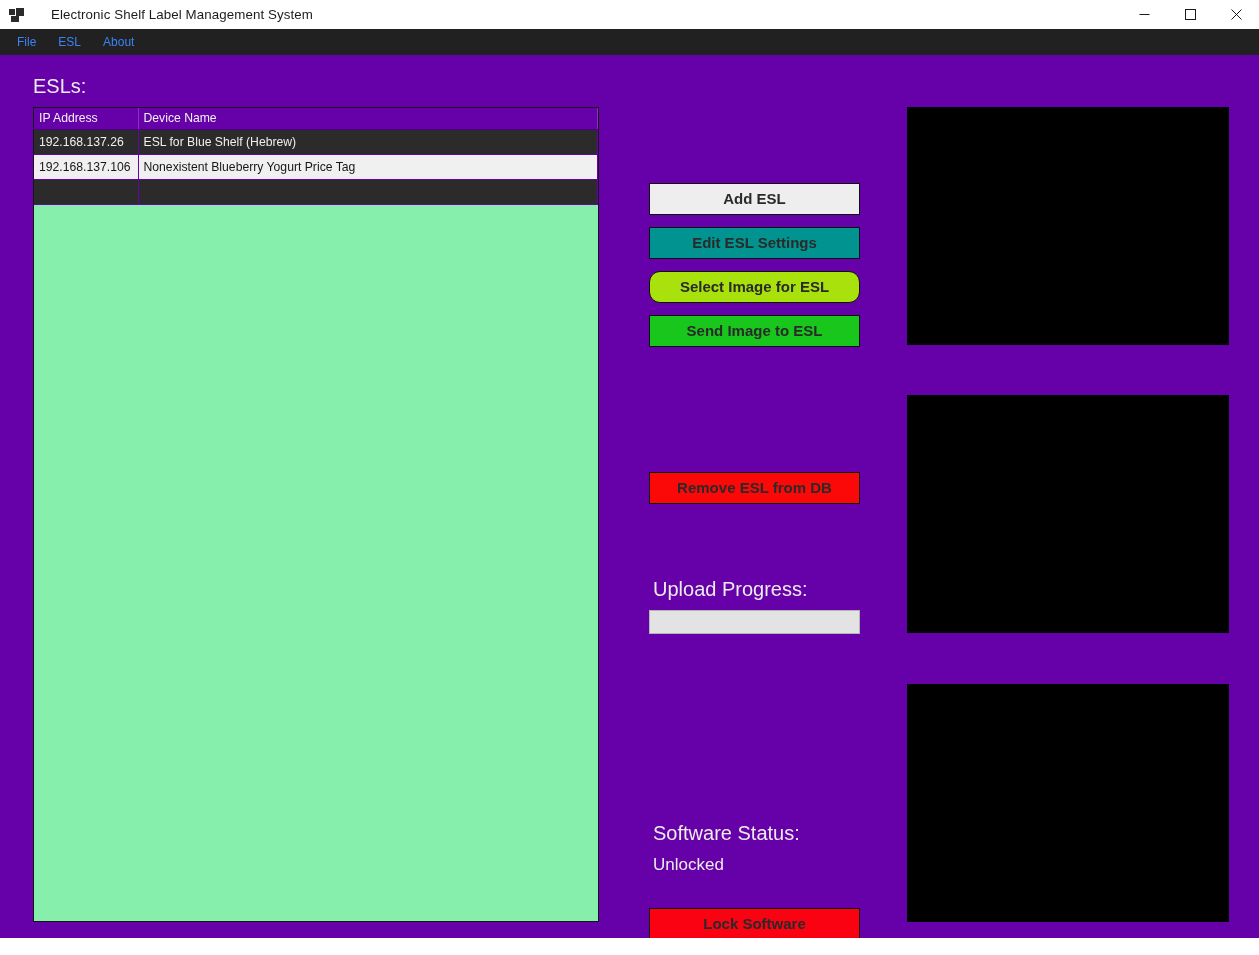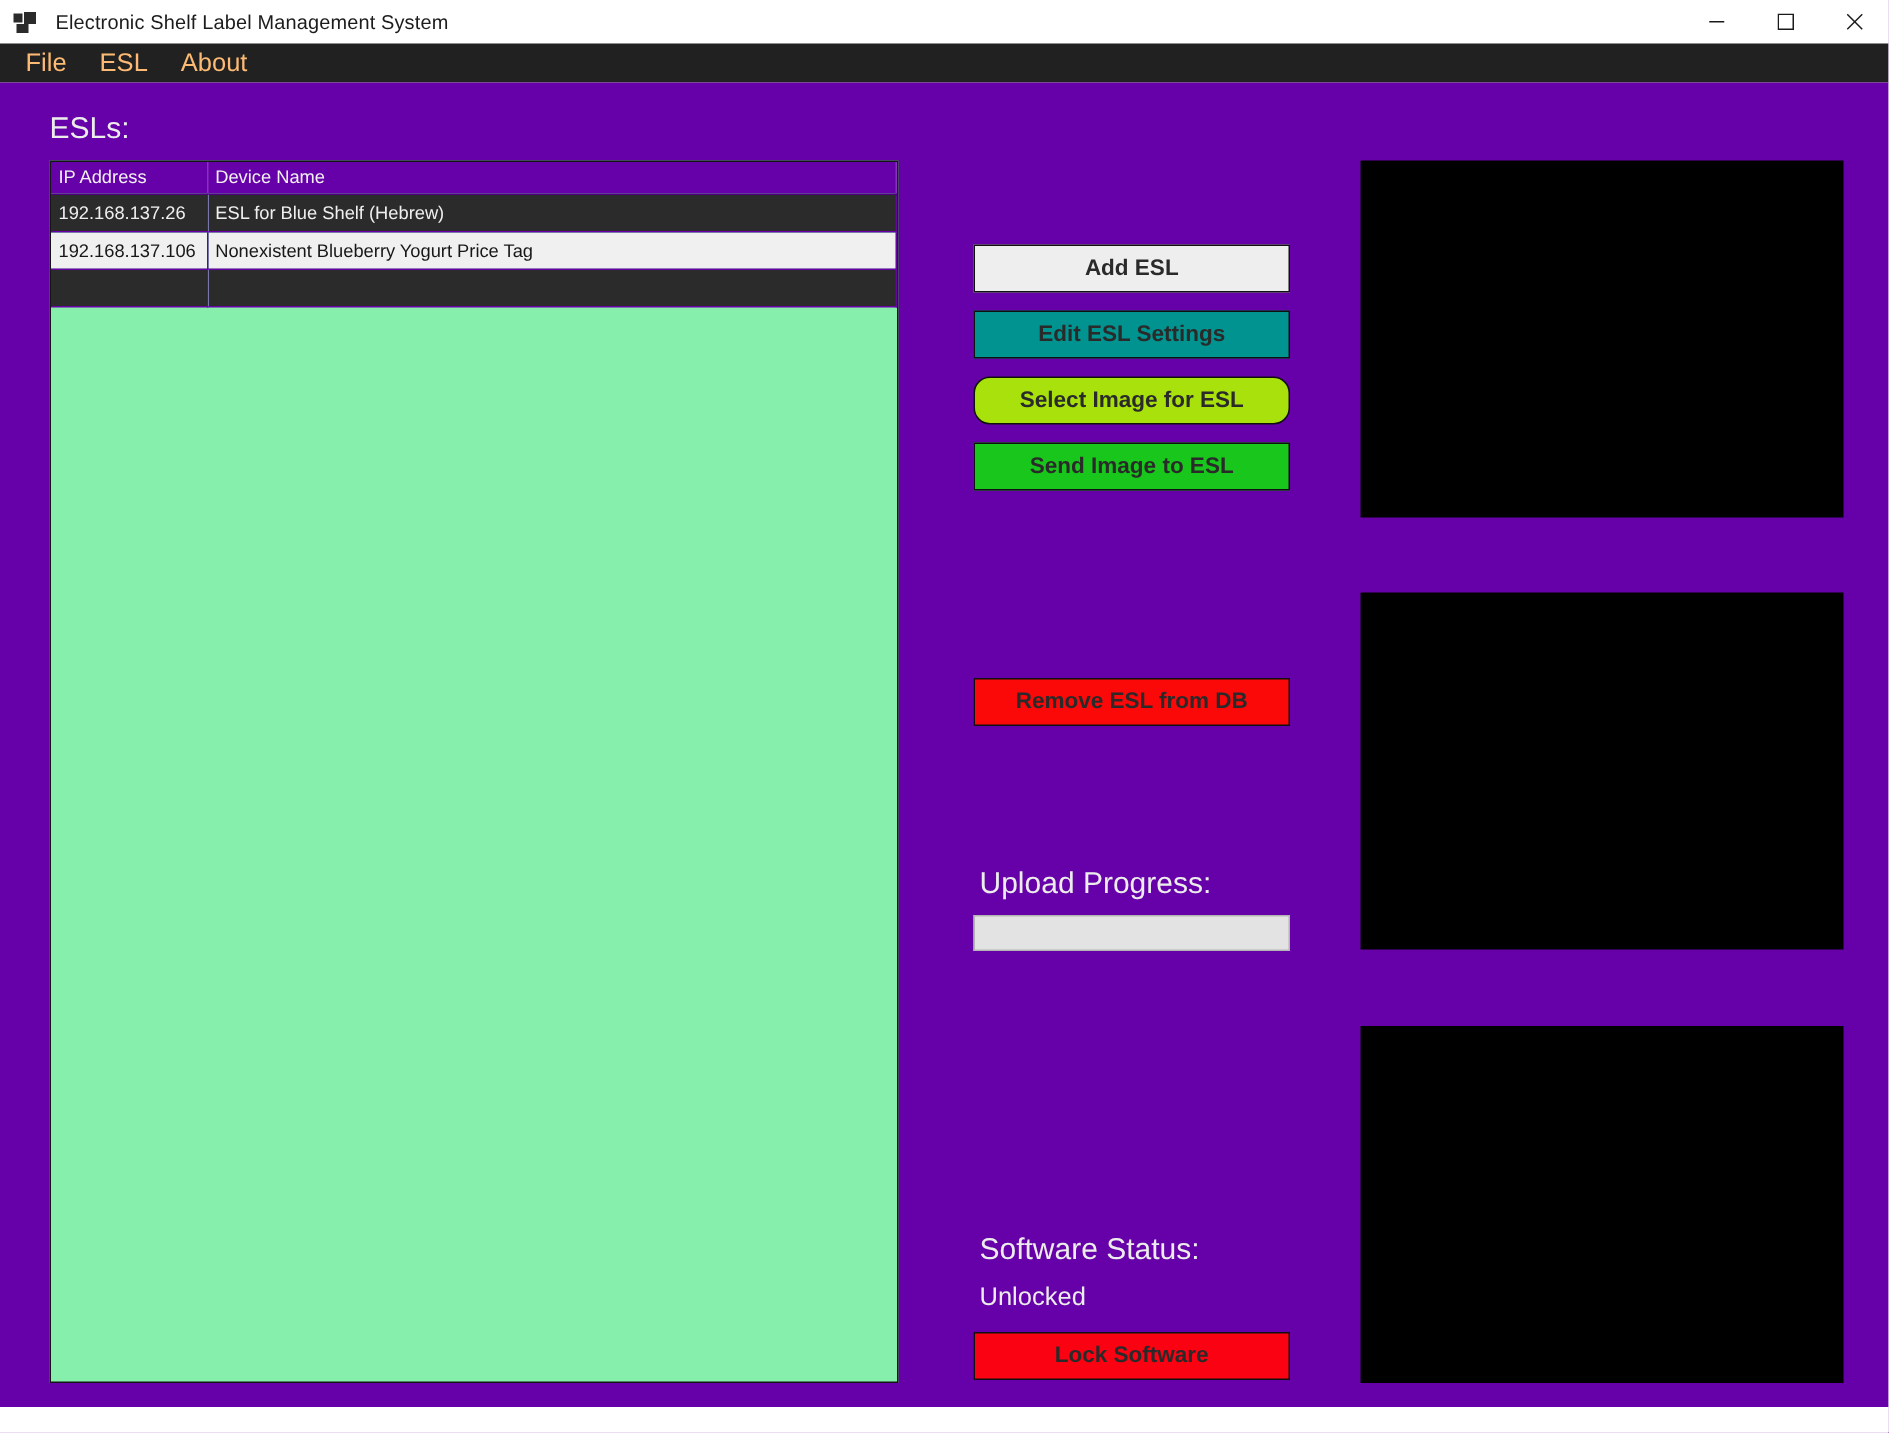--- a/index.html
+++ b/index.html
@@ -37,21 +37,21 @@
   .app-icon i {
     position: absolute;
     background: #2b2b2b;
     display: block;
   }
   .app-icon i.sq1 { left: 0px;  top: 2px;  width: 6px; height: 6px; }
   .app-icon i.sq2 { left: 7px;  top: 1px;  width: 8px; height: 8px; }
   .app-icon i.sq3 { left: 2px;  top: 9px;  width: 8px; height: 6px; }
 
   .title-text {
-    margin-left: 12px;
+    margin-left: 26px;
     font-size: 13.3px;
     color: #1c1c1c;
     white-space: nowrap;
     letter-spacing: .1px;
   }
   .win-controls {
     margin-left: auto;
     display: flex;
     height: 29px;
   }
@@ -72,22 +72,22 @@
   .menubar {
     position: absolute;
     left: 0; top: 29px;
     width: 1259px; height: 26px;
     background: #212121;
     display: flex;
     align-items: center;
     padding-left: 6px;
   }
   .menu-item {
-    color: #fdba74;
-    font-size: 17px;
+    color: #3b82f6;
+    font-size: 12px;
     padding: 3px 11px;
     white-space: nowrap;
     cursor: default;
   }
 
   
   .client {
     position: absolute;
     left: 0; top: 55px;
     width: 1259px; height: 883px;
@@ -155,20 +155,21 @@
     font-family: "Liberation Sans", sans-serif;
     font-size: 15px;
     font-weight: bold;
     color: #2a2a2a;
     text-align: center;
     line-height: 30px;
     cursor: default;
     white-space: nowrap;
     overflow: hidden;
     padding: 0;
+    margin-top: 20px;
   }
   .btn-add       { top: 108px; background: #eeeeee; }
   .btn-edit      { top: 152px; background: #00938f; }
   .btn-select    { top: 196px; background: #a8e10c; border-radius: 11px; }
   .btn-send      { top: 240px; background: #19c61b; }
   .btn-remove    { top: 397px; background: #fb0909; }
   .btn-lock      { top: 833px; background: #fb0212; }
 
   
   .upload-label {

